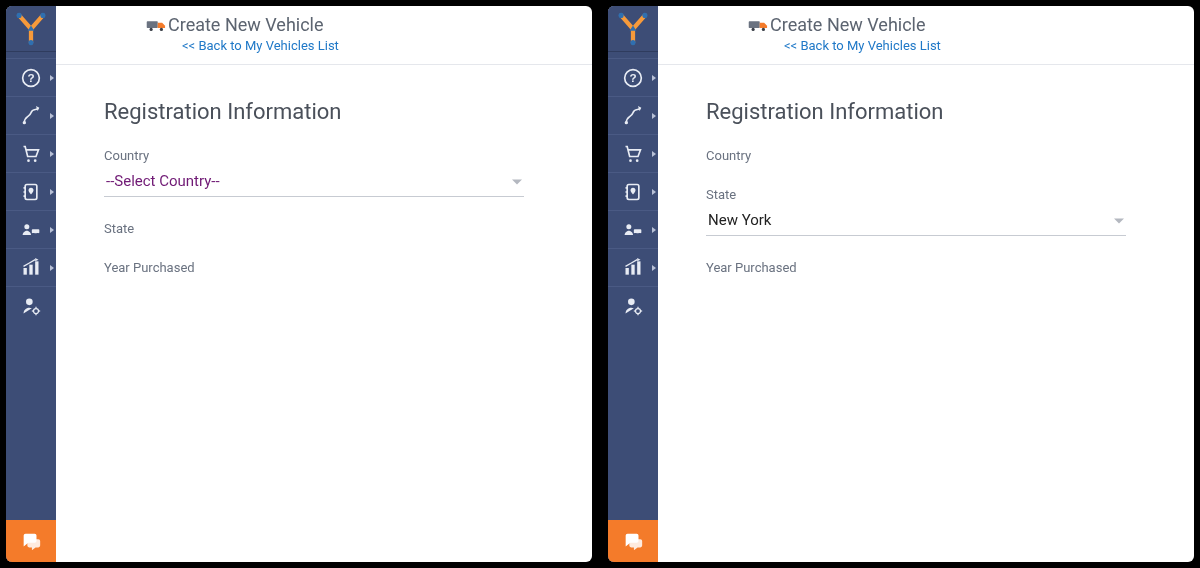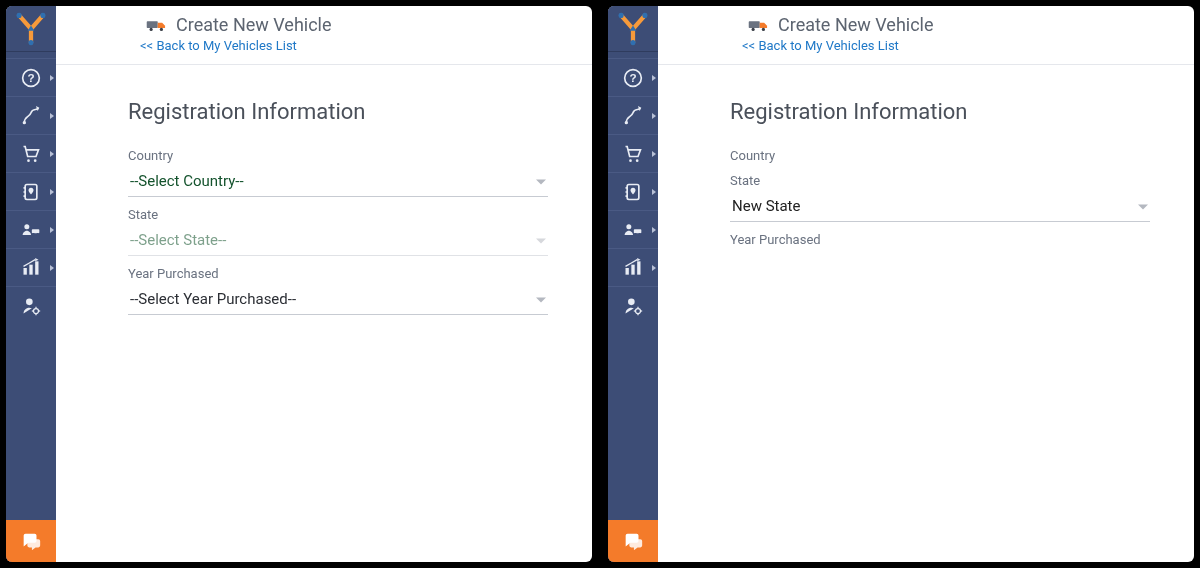--- a/index.html
+++ b/index.html
@@ -68,46 +68,46 @@
     display: flex; align-items: center; justify-content: center;
     cursor: pointer;
   }
   .chat-btn svg { width: 22px; height: 22px; fill: #fff; }
   .main { flex: 1; display: flex; flex-direction: column; }
   .header {
     padding: 8px 20px 10px 20px;
     border-bottom: 1px solid #e5e7ec;
   }
   .title-row {
-    display: flex; align-items: center; gap: 8px;
+    display: flex; align-items: center; 
     color: #5c6470; font-size: 18px; font-weight: 400;
     margin-left: 70px;
   }
   .title-row svg { width: 22px; height: 16px; }
   .back-link {
     color: #1f78c7; font-size: 13px;
-    margin-top: 2px; margin-left: 64px;
+    margin-top: 2px; margin-left: 106px;
     cursor: pointer; display: inline-block;
   }
-  .content { padding: 34px 72px; }
+  .content { padding: 34px 48px; }
   .section-title {
     font-size: 22px; color: #4a505a; font-weight: 400;
     margin-bottom: 24px;
   }
-  .field { margin-bottom: 10px; width: 420px; max-width: 100%; }
+  .field { margin-bottom: 24px; width: 420px; max-width: 100%; }
   .field-label { font-size: 13px; color: #6a7280; margin-bottom: 4px; }
   .select {
     position: relative;
     border-bottom: 1px solid #c7cbd2;
     padding: 4px 20px 6px 2px;
     cursor: pointer;
   }
   .select.disabled { opacity: 0.55; cursor: default; }
   .select-value { font-size: 15px; color: #222; }
-  .select-value.placeholder { color: #14532d; }
+  .select-value.placeholder { color: #701a75; }
   .select-value.placeholder.strong { color: #2c2f35; }
   .select .caret {
     position: absolute; right: 2px; top: 50%; transform: translateY(-50%);
     width: 0; height: 0;
     border-left: 5px solid transparent;
     border-right: 5px solid transparent;
     border-top: 5px solid #b4b8c0;
   }
 </style>
 </head>
@@ -219,32 +219,24 @@
       <div class="field">
         <div class="field-label">Country</div>
         <div class="select">
           <span class="select-value placeholder">--Select Country--</span>
           <span class="caret"></span>
         </div>
       </div>
 
       <div class="field">
         <div class="field-label">State</div>
-        <div class="select disabled">
-          <span class="select-value placeholder">--Select State--</span>
-          <span class="caret"></span>
-        </div>
       </div>
 
       <div class="field">
         <div class="field-label">Year Purchased</div>
-        <div class="select">
-          <span class="select-value placeholder strong">--Select Year Purchased--</span>
-          <span class="caret"></span>
-        </div>
       </div>
     </div>
   </div>
 </div>
 
 <div class="panel">
   <div class="sidebar">
     <div class="logo-cell">
       <svg viewBox="0 0 40 40">
         <path d="M6 4 L20 20 L34 4" stroke="#f79a3a" stroke-width="5" fill="none" stroke-linecap="round"></path>
@@ -346,21 +338,21 @@
     <div class="content">
       <h2 class="section-title">Registration Information</h2>
 
       <div class="field">
         <div class="field-label">Country</div>
       </div>
 
       <div class="field">
         <div class="field-label">State</div>
         <div class="select">
-          <span class="select-value">New State</span>
+          <span class="select-value">New York</span>
           <span class="caret"></span>
         </div>
       </div>
 
       <div class="field">
         <div class="field-label">Year Purchased</div>
       </div>
     </div>
   </div>
 </div>

